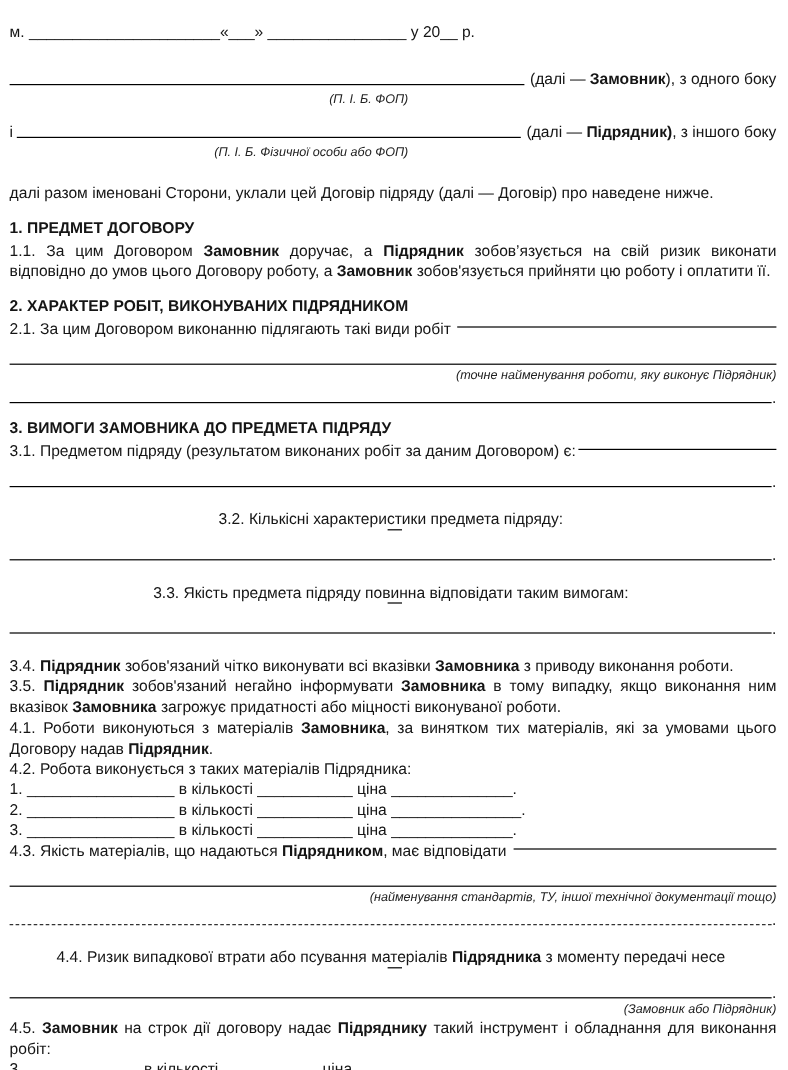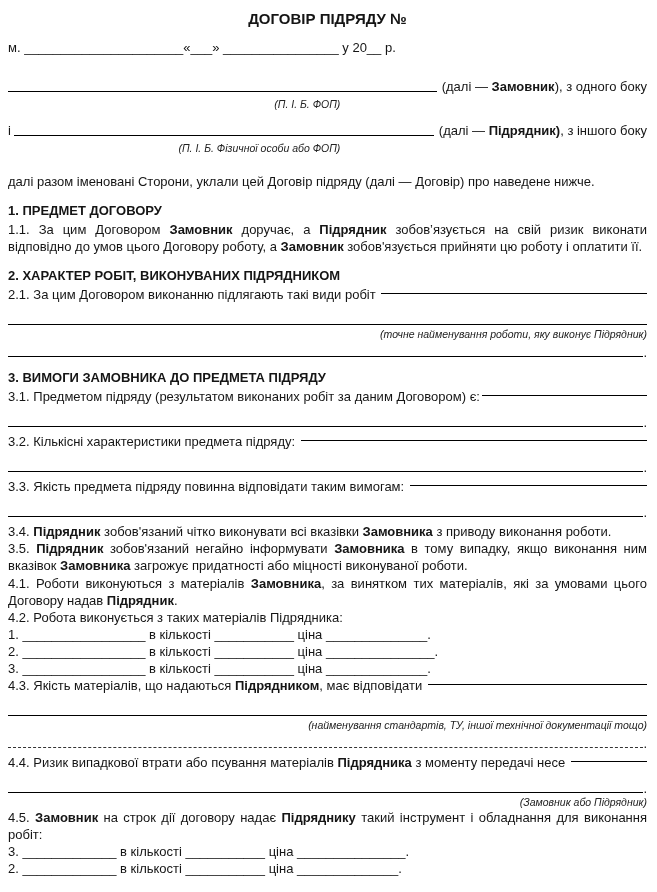--- a/index.html
+++ b/index.html
@@ -42,31 +42,30 @@
   .wline { display: flex; align-items: flex-end; margin-top: 16px; height: 6px; }
   .wline .rule { flex: 1; border-bottom: 1px solid #000; }
   .wline .rule.dashed { border-bottom: 1px dashed #333; }
   .wline .end { line-height: 9px; white-space: pre; }
   .wline.tight { margin-top: 10px; }
 
   
   .flexline { display: flex; align-items: center; line-height: 17px; margin: 0; }
   .flexline .txt { white-space: pre; }
   .flexline .fill { flex: 1; border-bottom: 1px solid #000; margin: 0 0 3px 2px; min-width: 12px; }
-  .after-line { margin-top: 6px; }
+  .after-line { margin-top: 18px; flex-direction: column; }
   .after-heading { margin-top: 1px; }
 
   .item-row { line-height: 17px; white-space: pre; }
 </style>
 </head>
 <body>
 
 <div class="doc">
 
-  <div class="title">ДОГОВІР ПІДРЯДУ №</div>
 
   <div class="hdr-row">
     <span>м. ______________________</span>
     <span>«___» ________________ у 20__ р.</span>
   </div>
 
   <div class="party-row">
     <span class="party-fill"></span>
     <span class="party-right"><span>(далі — </span><span class="em">Замовник</span><span>), з одного боку</span></span>
   </div>

